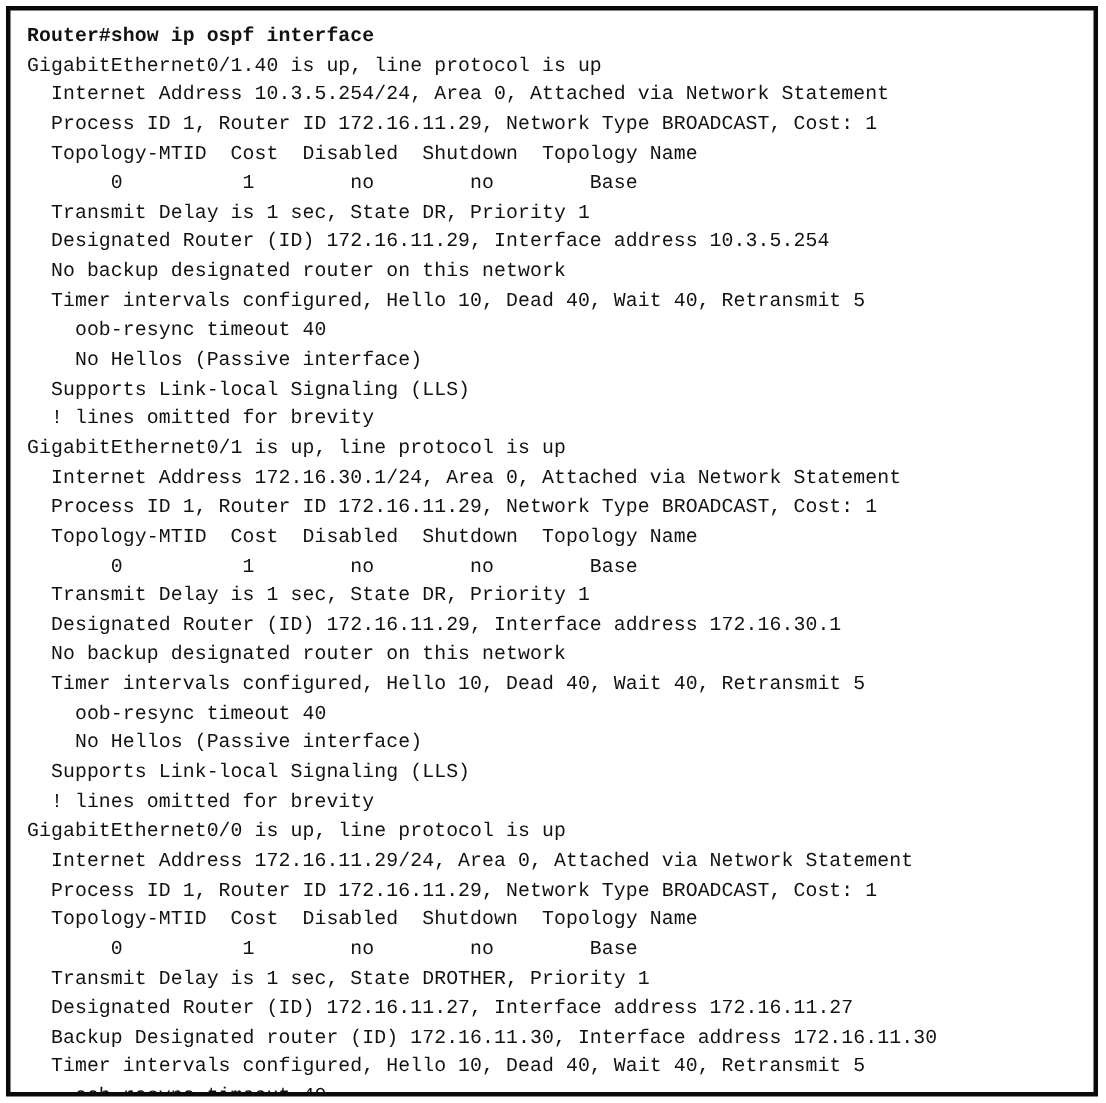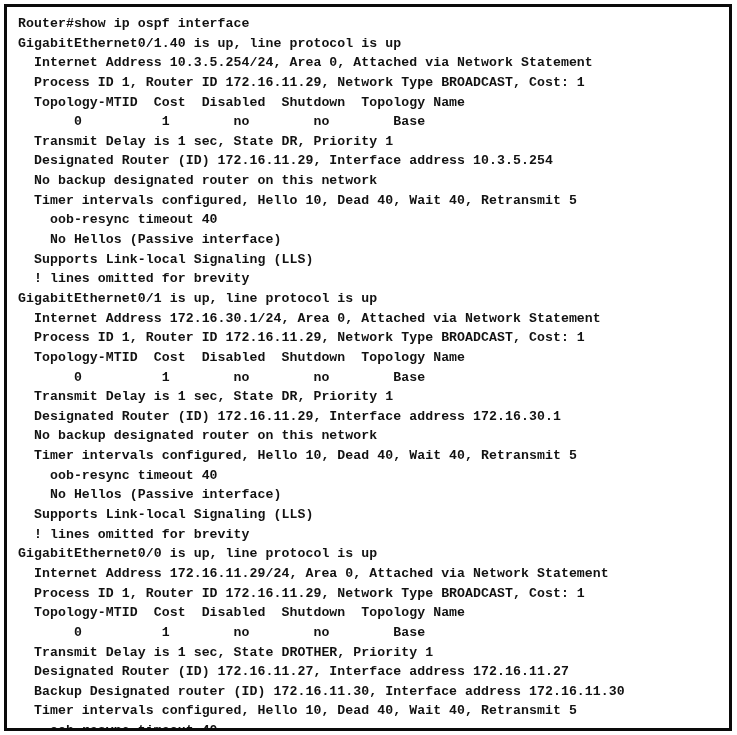--- a/index.html
+++ b/index.html
@@ -39,21 +39,21 @@
     line-height: 19.65px;
     color: #121212;
     white-space: pre;
     letter-spacing: 0.07px;
     -webkit-font-smoothing: none;
   }
   .tline {
     display: block;
     white-space: pre;
     height: 19.65px;
-    font-weight: 700;
+    font-weight: 400;
   }
   .tline.cmd {
     font-weight: 700;
   }
 </style>
 </head>
 <body>
 
 <div id="terminal-frame">
   <div id="terminal-border">

